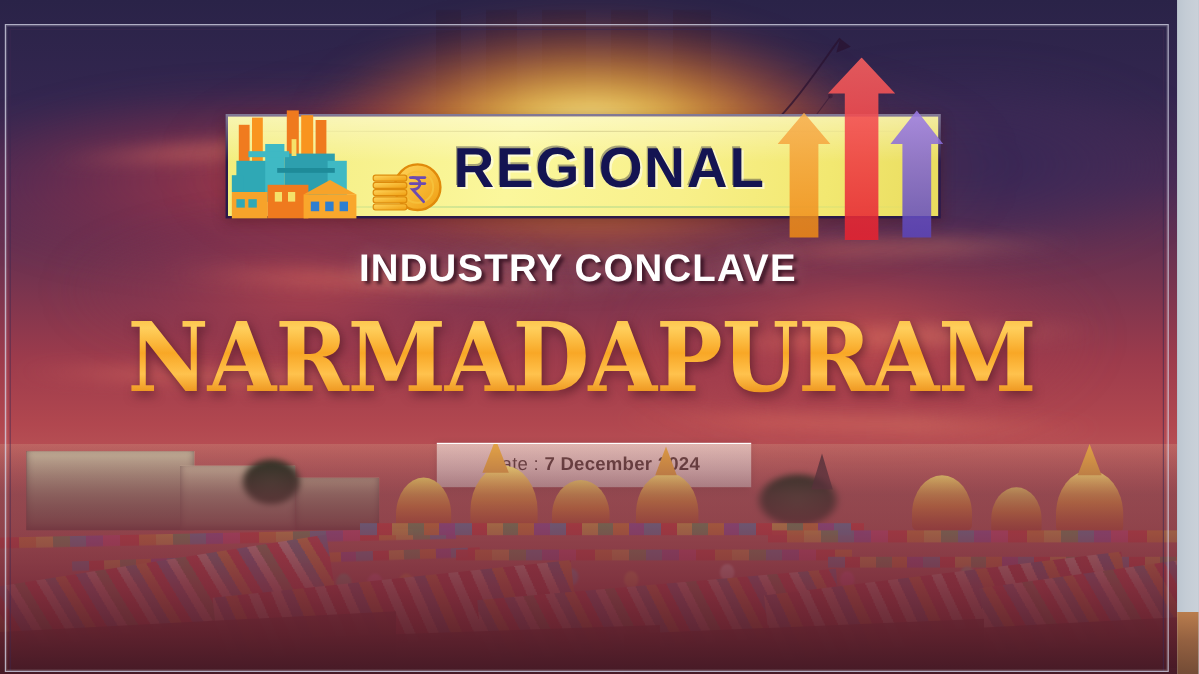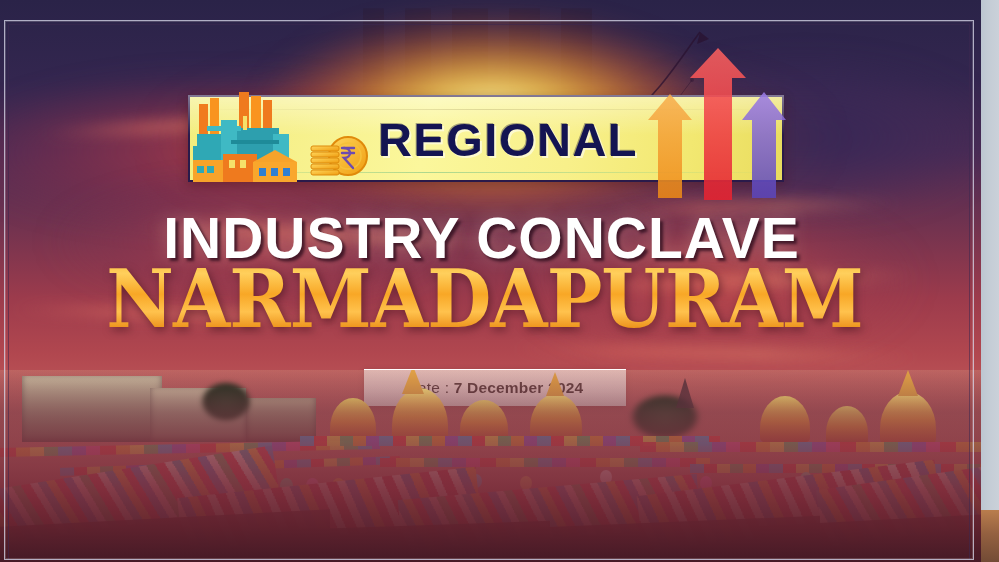--- a/index.html
+++ b/index.html
@@ -211,21 +211,21 @@
     width:150px; height:155px;
     z-index:6;
   }
 
   
   .conclave-text{
     position:absolute; left:0; right:0; top:205px;
     text-align:center;
     font-family:"Liberation Sans", sans-serif;
     font-weight:bold;
-    font-size:57px;
+    font-size:32px;
     letter-spacing:1px;
     color:#ffffff;
     text-shadow:
       3px 3px 3px rgba(40,10,25,.75),
       0 0 18px rgba(255,230,200,.28);
     white-space:nowrap;
     padding-right:18px;
   }
 
   .city-text{

